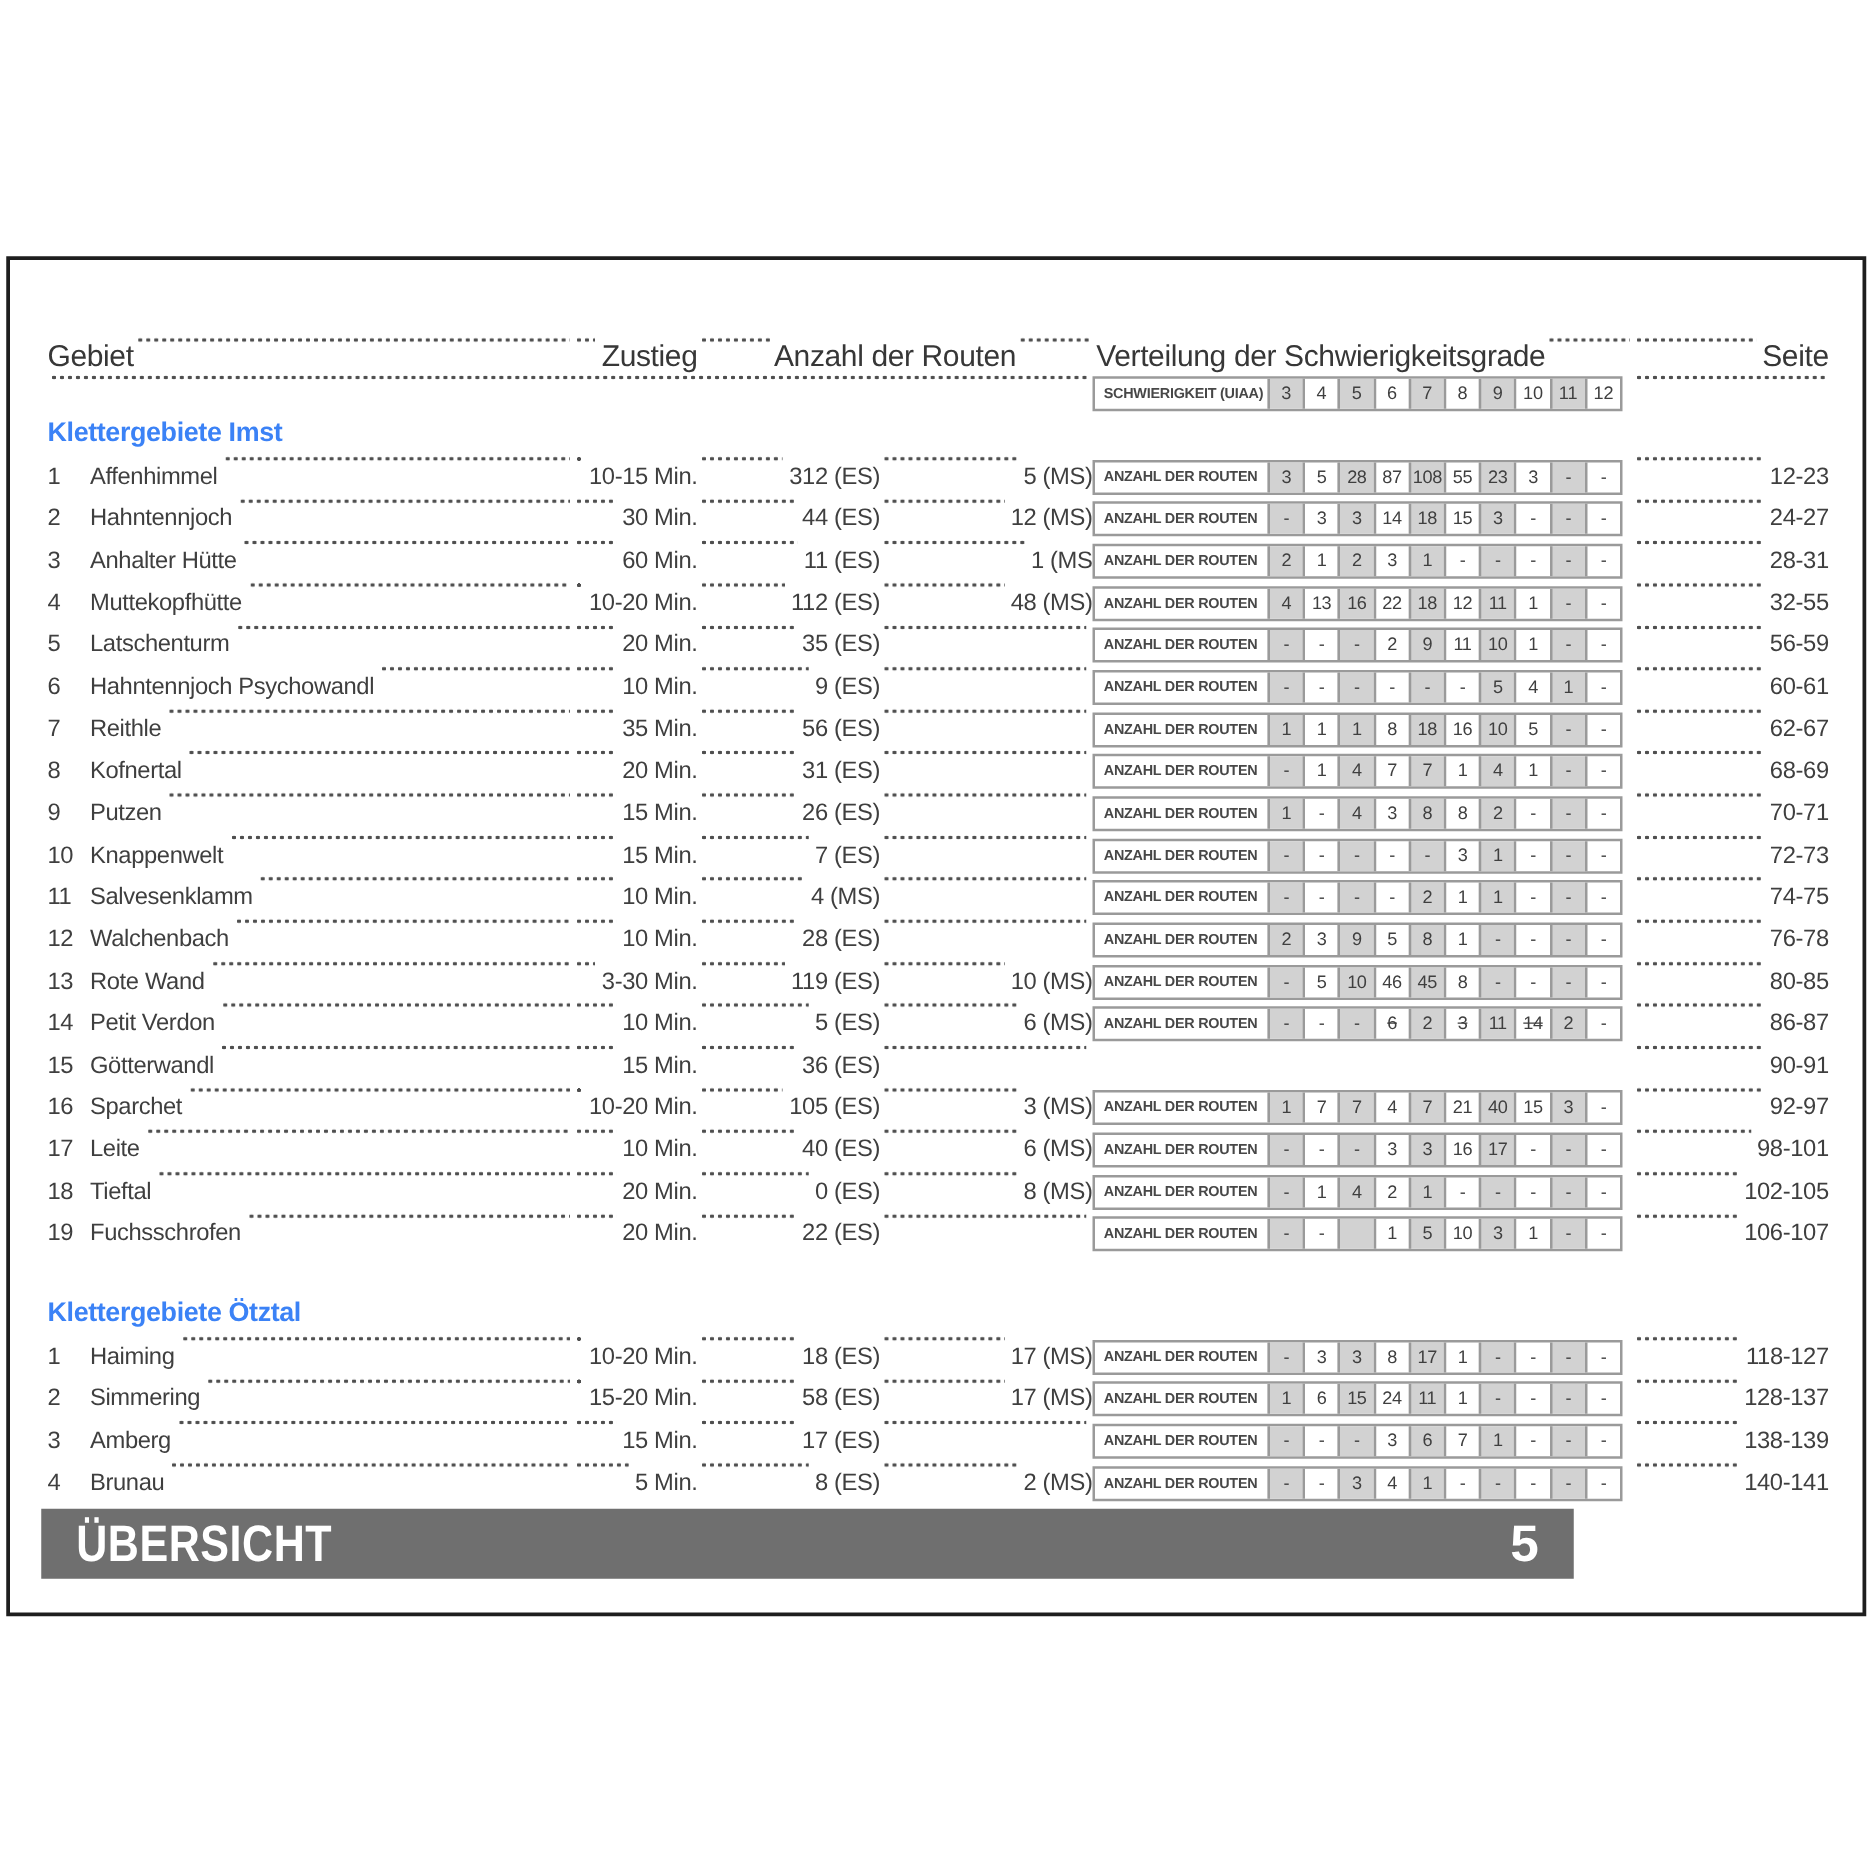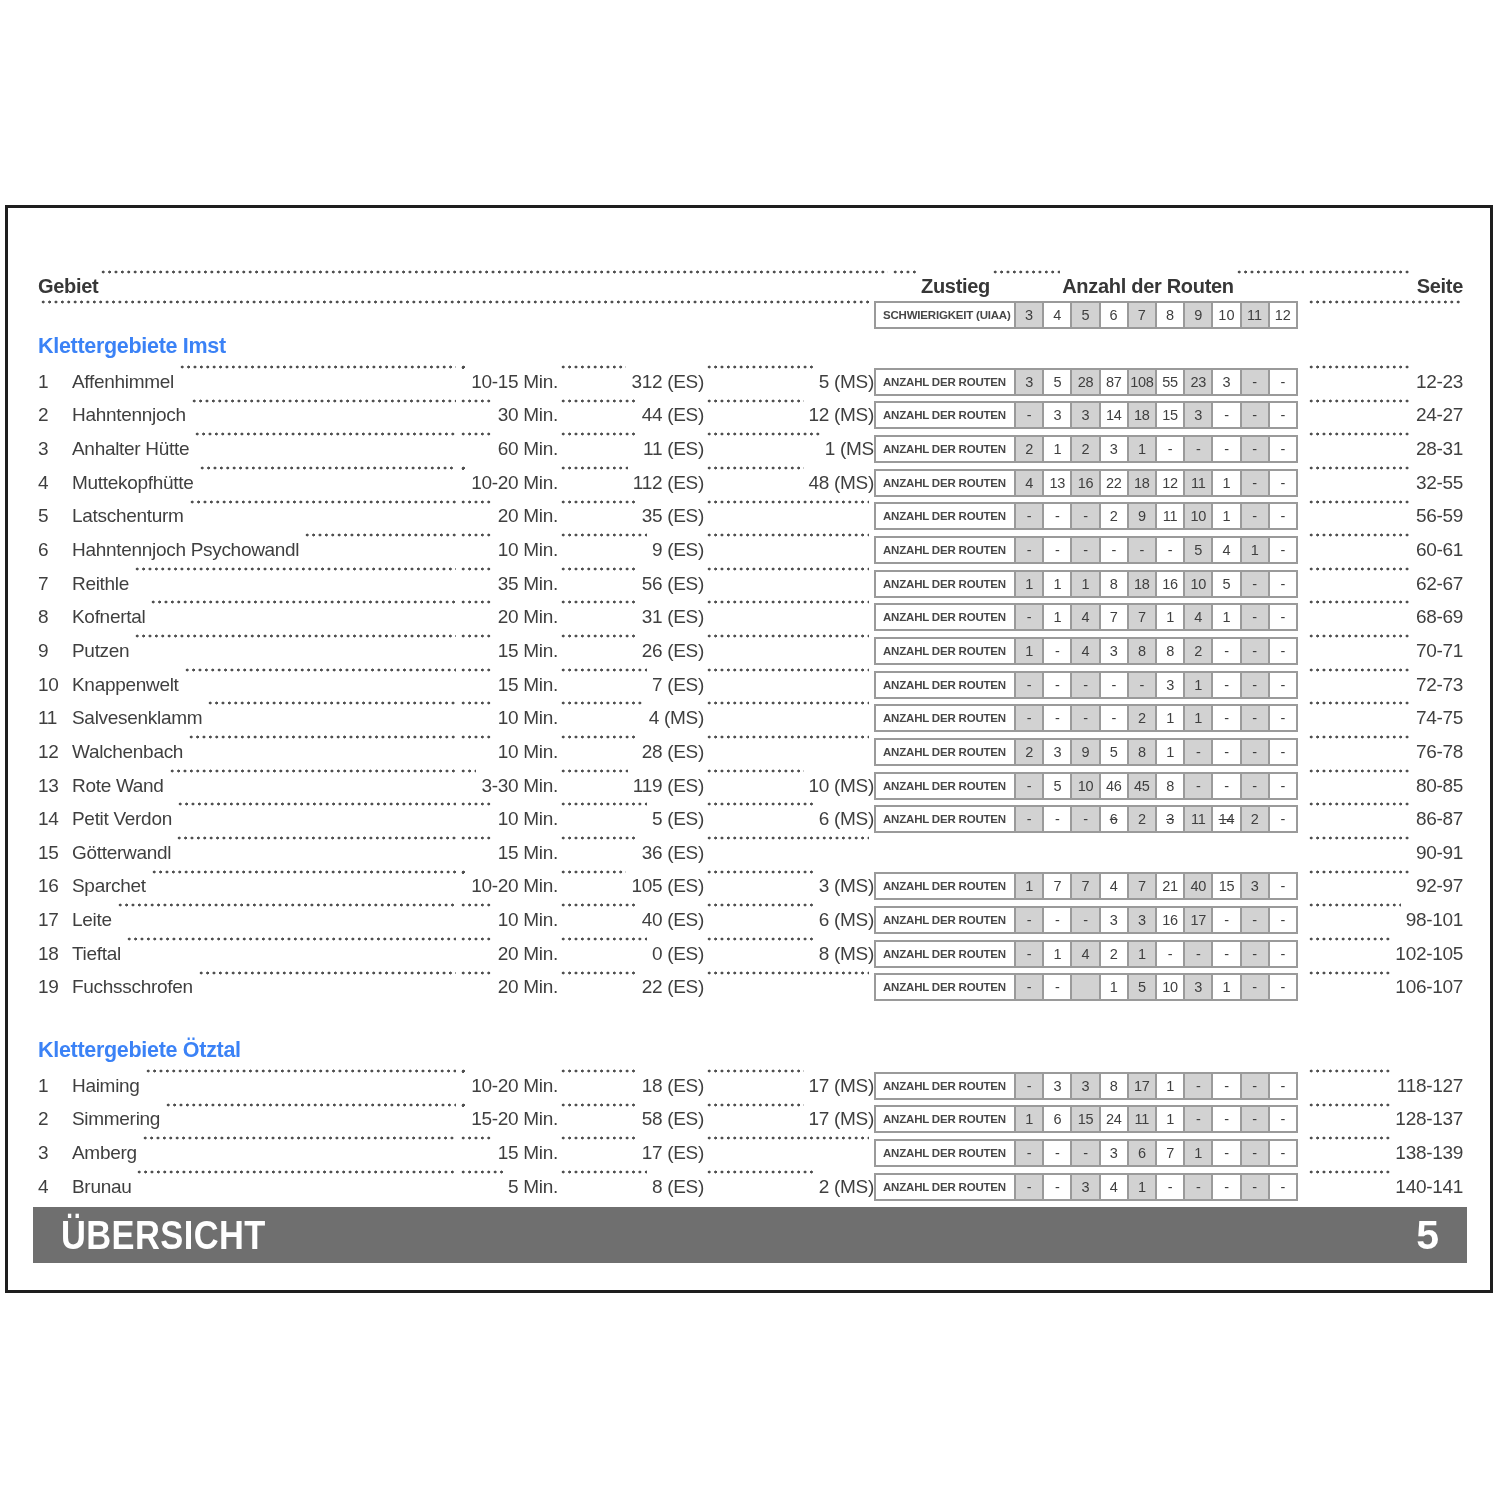--- a/index.html
+++ b/index.html
@@ -10,21 +10,21 @@
 
   
   .lead { flex:1 1 auto; align-self:stretch; margin:0 2px;
           background-image: radial-gradient(circle, #4f4f4f 1.45px, rgba(0,0,0,0) 1.85px);
           background-size:6.4px 4.4px; background-repeat:repeat-x;
           background-position:left 1px calc(100% - 9px); }
 
   
   .hdr-row, .schw-row, .trow { position:relative; display:flex; align-items:center;
           left:30px; width:1425px; box-sizing:border-box; white-space:nowrap; }
-  .hdr-row { position:absolute; top:62px; height:32px; font-size:20px; font-weight:bold; color:#373737; letter-spacing:-0.3px; }
+  .hdr-row { position:absolute; top:62px; height:32px; font-size:24px; font-weight:normal; color:#373737; letter-spacing:-0.3px; }
   .schw-row { position:absolute; top:92px; height:29px; }
   .rows-block { position:absolute; left:0; width:100%; }
   #imst-rows { top:157px; } #oetz-rows { top:861px; }
   .trow { height:33.65px; font-size:19px; letter-spacing:-0.3px; }
 
   .c-num  { flex:0 0 34px; }
   .c-name { flex:0 0 auto; padding-right:3px; }
   .cb { display:flex; align-items:center; align-self:stretch; }
   .cb > span { white-space:nowrap; padding-left:3px; }
   .cb-z  { flex:0 0 100px; }
@@ -45,21 +45,21 @@
   .glabel { width:138px; box-sizing:border-box; display:flex; align-items:center;
             padding-left:7px; font-size:11.5px; font-weight:bold; color:#474747;
             letter-spacing:-0.2px; white-space:nowrap; }
   .gcell  { flex:0 0 28.2px; width:28.2px; box-sizing:border-box; display:flex;
             align-items:center; justify-content:center; font-size:14.5px; color:#3f3f3f;
             border-left:2px solid #9a9a9a; }
   .gcell.shaded { background:#d2d2d2; }
   .gcell.struck { text-decoration:line-through; }
 
   
-  .footer-bar { position:absolute; left:25px; top:999px; width:1434px; height:56px;
+  .footer-bar { position:absolute; left:25px; top:999px; width:1226px; height:56px;
                 background:#6f6f6f; color:#ffffff; display:flex; align-items:center;
                 justify-content:space-between; padding:0 28px; box-sizing:border-box;
                 font-weight:bold; font-size:41px; }
   .footer-title { display:inline-block; transform:scaleX(0.84); transform-origin:left center;
                   letter-spacing:0.5px; }
 </style>
 </head>
 <body>
 
 <div class="page-box">
@@ -67,20 +67,24 @@
   <div class="hdr-row">
     <span>Gebiet</span>
     <span class="lead"></span>
     <div class="cb cb-z">
       <span class="lead"></span>
       <span>Zustieg</span>
     </div>
     <div class="hdr-anz">
       <span class="lead"></span>
       <span>Anzahl der Routen</span>
+      <span class="lead"></span>
+    </div>
+    <div class="cb cb-t">
+      <span>Verteilung der Schwierigkeitsgrade</span>
       <span class="lead"></span>
     </div>
     <div class="cb cb-p">
       <span class="lead"></span>
       <span>Seite</span>
     </div>
   </div>
 
   <div class="schw-row">
     <span class="lead"></span>

